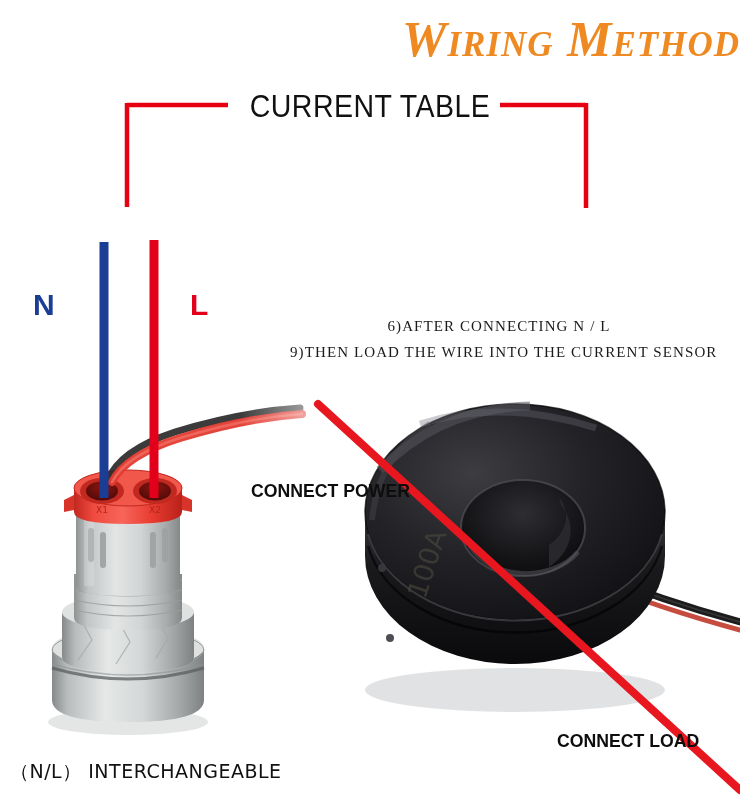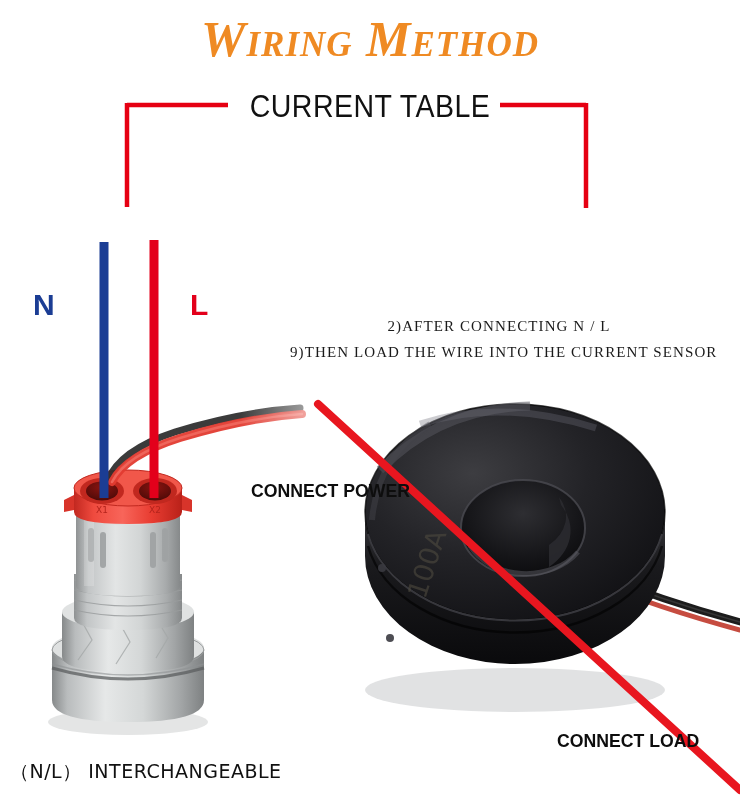--- a/index.html
+++ b/index.html
@@ -22,21 +22,21 @@
     width: 740px;
     height: 802px;
   }
 
   
   .title {
     position: absolute;
     top: 14px;
     left: 0;
     width: 740px;
-    text-align: center;
+    text-align: right;
     font-family: "Liberation Serif", "DejaVu Serif", serif;
     font-style: italic;
     font-weight: 700;
     font-size: 50px;
     letter-spacing: 1px;
     font-variant: small-caps;
     color: #ef8a23;
     line-height: 1;
     white-space: nowrap;
   }
@@ -321,21 +321,21 @@
   </svg>
 
   <svg class="red-overlay" viewBox="0 0 740 802">
     <line x1="318" y1="404" x2="740" y2="790" stroke="#e8161f" stroke-width="8" stroke-linecap="round"></line>
   </svg>
 
   <div class="wire-label n">N</div>
   <div class="wire-label l">L</div>
 
   <div class="instructions">
-    <span class="line l1">2)AFTER CONNECTING N / L</span>
+    <span class="line l1">6)AFTER CONNECTING N / L</span>
     <span class="line l2">9)THEN LOAD THE WIRE INTO THE CURRENT SENSOR</span>
   </div>
 
   <div class="callout power">CONNECT POWER</div>
   <div class="callout load">CONNECT LOAD</div>
 
   <div class="footnote">（N/L） INTERCHANGEABLE</div>
 
 </div>
 

